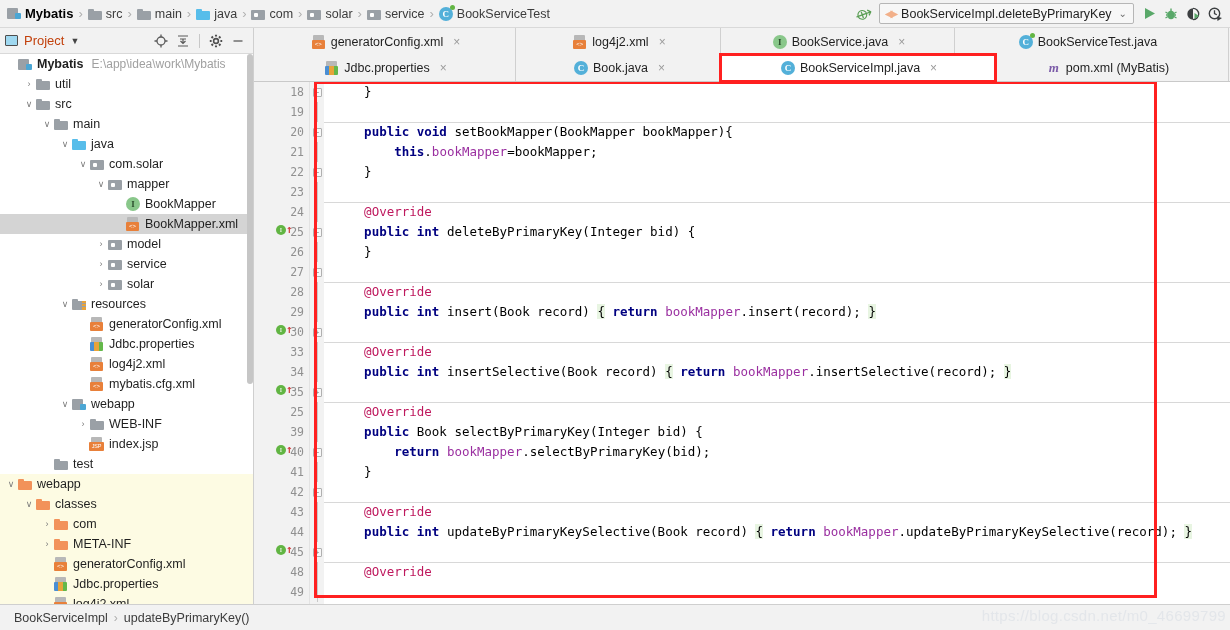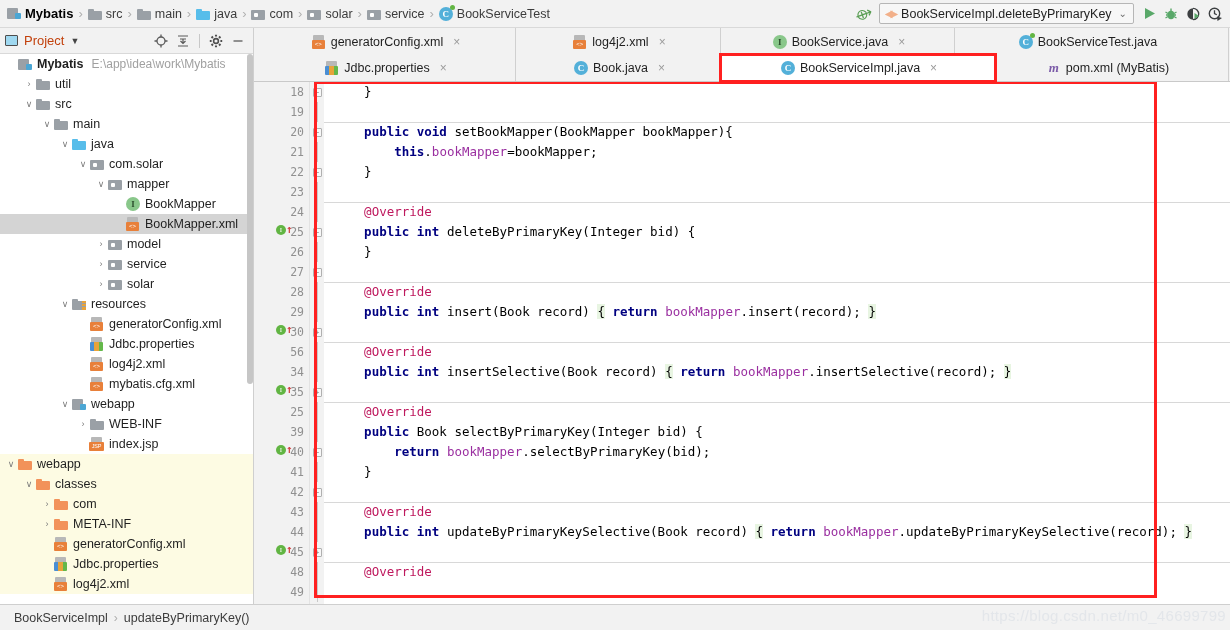--- a/index.html
+++ b/index.html
@@ -369,20 +369,25 @@
           <div class="trow" style="padding-left: 76px;">
             <span class="tw">›</span>
             <span class="ico ico-folder"></span>
             <span class="tlabel">WEB-INF</span>
           </div>
           <div class="trow" style="padding-left: 76px;">
             <span class="tw"></span>
             <span class="ico ico-jsp"></span>
             <span class="tlabel">index.jsp</span>
           </div>
+          <div class="trow" style="padding-left: 40px;">
+            <span class="tw"></span>
+            <span class="ico ico-folder"></span>
+            <span class="tlabel">test</span>
+          </div>
           <div class="trow tgt" style="padding-left: 4px;">
             <span class="tw">∨</span>
             <span class="ico ico-folder orange"></span>
             <span class="tlabel">webapp</span>
           </div>
           <div class="trow tgt" style="padding-left: 22px;">
             <span class="tw">∨</span>
             <span class="ico ico-folder orange"></span>
             <span class="tlabel">classes</span>
           </div>
@@ -490,21 +495,21 @@
                 <span class="arrow">↑</span>
               </span></div>
             <div class="gline">26</div>
             <div class="gline">27</div>
             <div class="gline">28</div>
             <div class="gline">29</div>
             <div class="gline">30<span class="gmark">
                 <span class="circ">I</span>
                 <span class="arrow">↑</span>
               </span></div>
-            <div class="gline">56</div>
+            <div class="gline">33</div>
             <div class="gline">34</div>
             <div class="gline">35<span class="gmark">
                 <span class="circ">I</span>
                 <span class="arrow">↑</span>
               </span></div>
             <div class="gline">25</div>
             <div class="gline">39</div>
             <div class="gline">40<span class="gmark">
                 <span class="circ">I</span>
                 <span class="arrow">↑</span>

